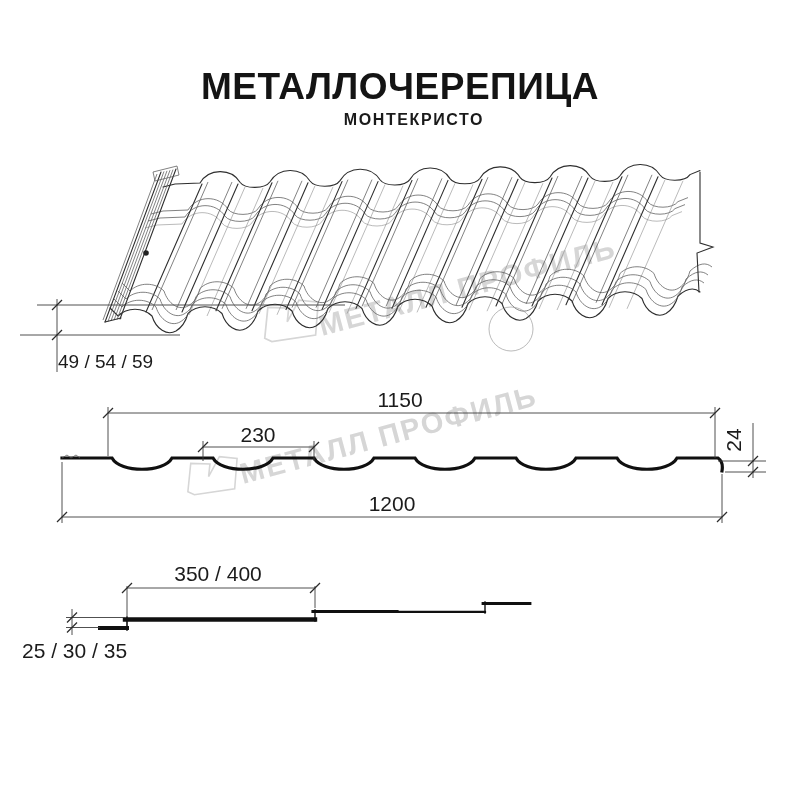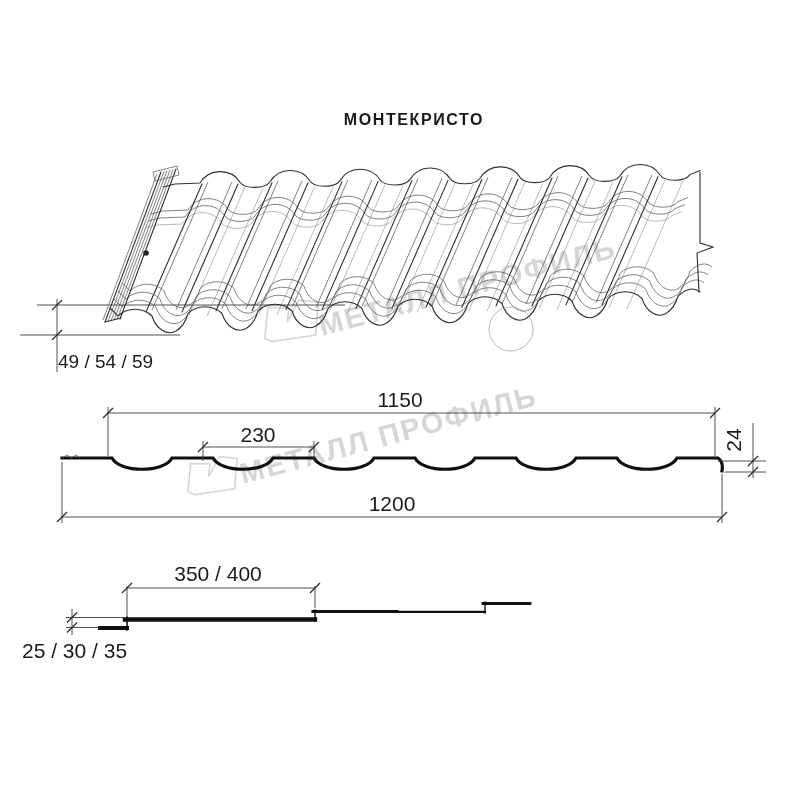--- a/index.html
+++ b/index.html
@@ -19,20 +19,21 @@
   .dimtext{fill:#1b1b1b;font-size:21px;font-weight:500;}
   .dimtext-s{fill:#1b1b1b;font-size:19px;font-weight:500;}
   .wm{fill:#d6d6d6;font-weight:700;font-size:29px;letter-spacing:2px;}
   .wmlogo{stroke:#d6d6d6;stroke-width:1.7;fill:none;}
 </style>
 </head>
 <body>
 
 <div class="canvas">
 
+  <div class="title">МЕТАЛЛОЧЕРЕПИЦА</div>
   <div class="subtitle">МОНТЕКРИСТО</div>
 
   <svg width="800" height="800" viewBox="0 0 800 800">
     <defs>
       <path id="tick" d="M-5,5 L5,-5"></path>
       <path id="wmlogo" d="M2,34 L13,5 L33,11 L28,24 L45,6 L63,13 L52,44 L8,39 Z M28,24 L33,11"></path>
       <g id="barrel">
         <path d="M202,184 L146,312" class="ln"></path>
         <path d="M208,182 L152,310" class="ln2"></path>
         <path d="M232,182 L176,310" class="ln2"></path>

